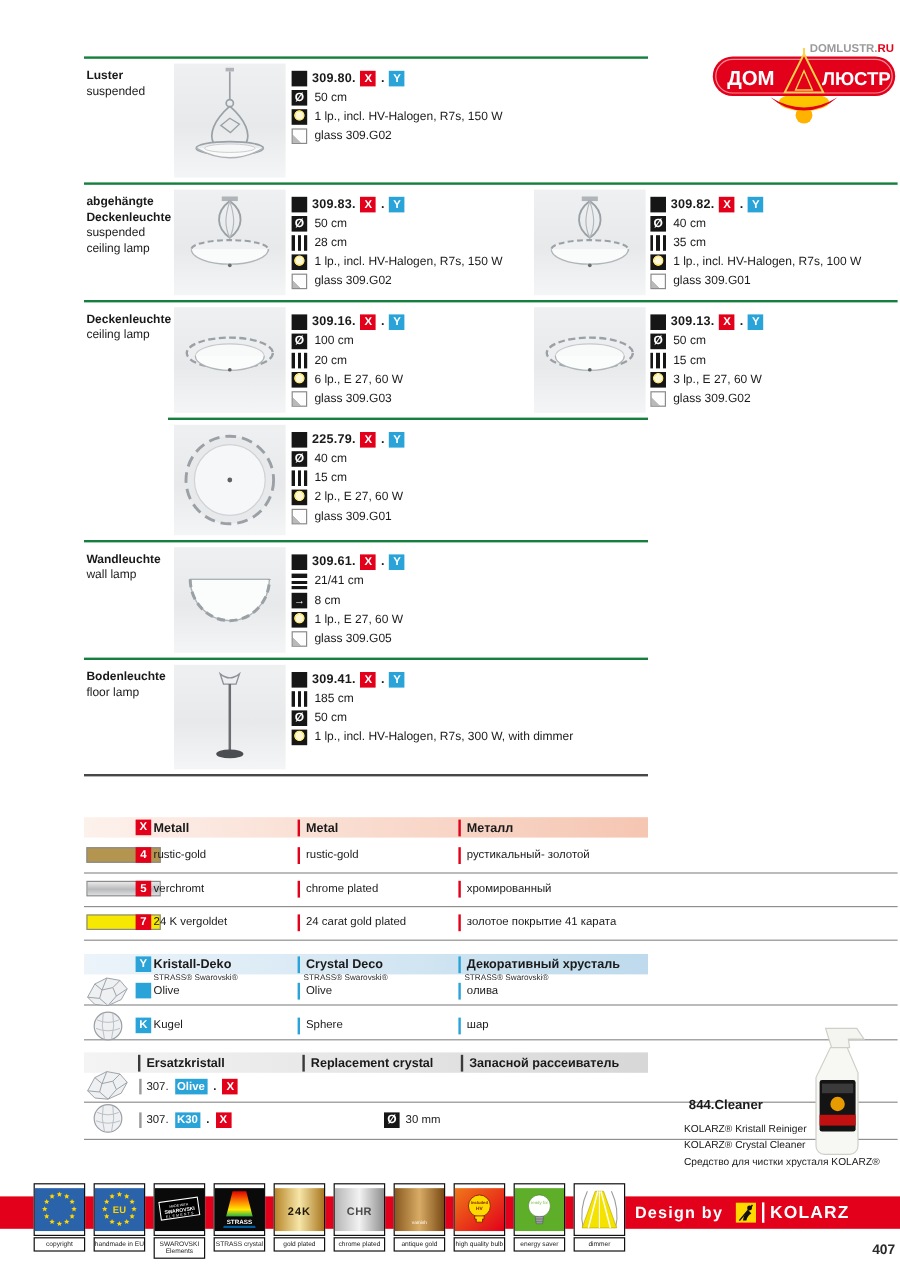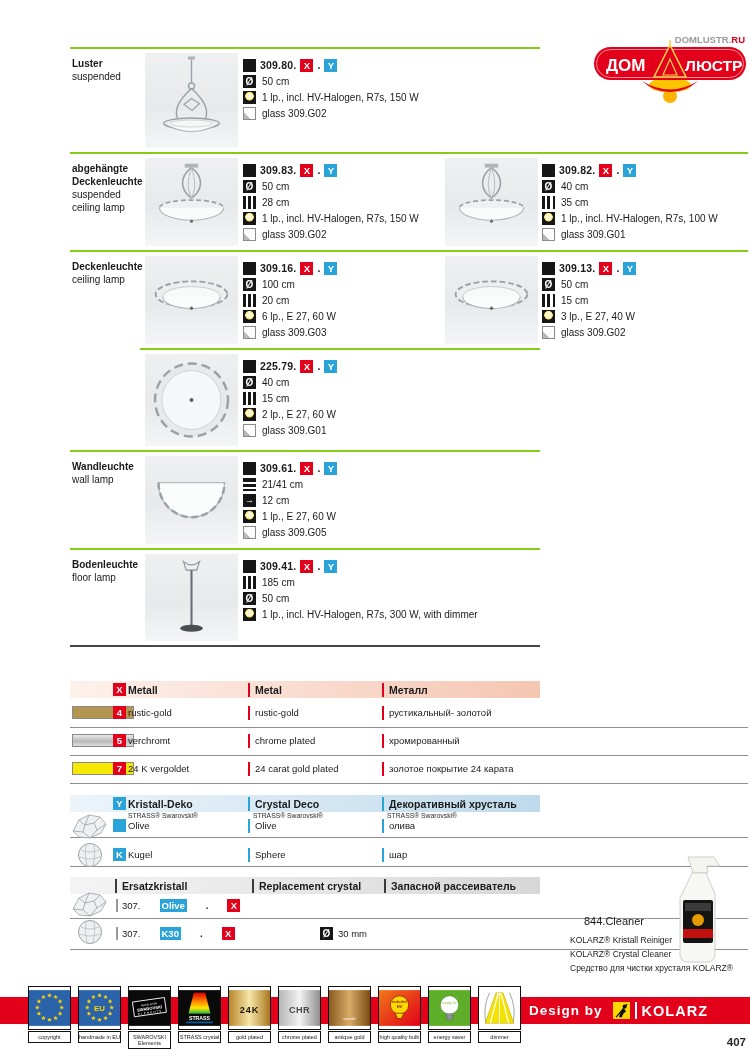--- a/index.html
+++ b/index.html
@@ -2,21 +2,21 @@
 <html><head>
 <meta charset="utf-8">
 <style>
   html,body{margin:0;padding:0;background:#fff;}
   .page{position:relative;width:750px;height:1060px;background:#fff;overflow:hidden;
         font-family:"Liberation Sans",sans-serif;color:#1a1a1a;}
   
   .sitelogo{position:absolute;left:593px;top:1px;width:155px;height:74px;margin-top:32px;}
   .sitelogo svg{width:100%;height:100%;display:block}
   
-  .prow{position:absolute;border-top:2px solid #84cc16;}
+  .prow{position:absolute;border-top:2px solid #15803d;}
   .r1{top:47px;left:70px;width:470px;height:105px}
   .r2{top:152px;left:70px;width:678px;height:98px}
   .r3{top:250px;left:70px;width:678px;height:98px}
   .r4{top:348px;left:140px;width:400px;height:102px}
   .r5{top:450px;left:70px;width:470px;height:98px}
   .r6{top:548px;left:70px;width:470px;height:97px}
   .endline{position:absolute;top:645px;left:70px;width:470px;border-top:2px solid #474747;height:0}
   .plabel{position:absolute;left:2px;top:8px;width:74px;}
   .lde{font-weight:bold;font-size:10px;line-height:13px}
   .len{font-size:10px;line-height:13px}
@@ -66,28 +66,28 @@
   .tc{position:absolute;top:7px;line-height:14px;white-space:nowrap}
   .tc1{left:58px}.tc2{left:178px}.tc3{left:312px}
   .cryssub{position:absolute;left:70px;top:812px;width:470px;font-size:6.8px;color:#2a2a2a}
   .sc{position:absolute;top:0;white-space:nowrap}
   .sc1{left:58px}.sc2{left:183px}.sc3{left:317px}
   .crow0{top:816px;height:21px}.crow1{top:845px;height:21px}
   .crow .rbadge{top:3px}.crow .tc{top:3px}
   .cimg{position:absolute;left:0;top:-5px;width:40px;height:30px}
   .cimg svg{width:100%;height:100%}
   .rrow0{top:894px;height:24px}.rrow1{top:922px;height:27px}
-  .rline{position:absolute;left:46px;top:5px;display:flex;align-items:center;gap:19px;font-size:9.5px}
+  .rline{position:absolute;left:46px;top:5px;display:flex;align-items:center;gap:5px;font-size:9.5px}
   .rdot{font-weight:bold}
   .rsize{position:absolute;left:250px;top:5px;display:flex;gap:5px;align-items:center;font-size:9.5px}
   
   .cleaner{position:absolute;left:565px;top:853px;width:185px;height:132px}
   .bottle{position:absolute;left:92px;top:0;width:92px;height:112px}
   .bottle svg{width:100%;height:100%}
-  .cl-title{position:absolute;left:19px;top:62px;font-size:11px;font-weight:normal}
+  .cl-title{position:absolute;left:9px;top:62px;font-size:11px;font-weight:bold}
   .cl-line{position:absolute;left:5px;font-size:8.5px;white-space:nowrap}
   .cl1{top:82px}.cl2{top:96px}.cl3{top:110px}
   
   .redbar{position:absolute;left:0;top:997px;width:750px;height:27px;background:#e2001a;
           display:flex;align-items:center;justify-content:flex-end;gap:10px;padding-right:42px;box-sizing:border-box;z-index:1}
   .db{color:#fff;font-size:13.5px;font-weight:bold;letter-spacing:1px}
   .klogo{display:flex;align-items:center;gap:5px}
   .kbox{width:17px;height:17px;display:inline-block}
   .kbox svg{width:100%;height:100%;display:block}
   .kdiv{width:2px;height:17px;background:#fff}
@@ -298,21 +298,21 @@
         <div class="spec">
           <span class="si si-diam"></span>
           <span class="stx">50 cm</span>
         </div>
         <div class="spec">
           <span class="si si-height"></span>
           <span class="stx">15 cm</span>
         </div>
         <div class="spec">
           <span class="si si-bulb"></span>
-          <span class="stx">3 lp., E 27, 40 W</span>
+          <span class="stx">3 lp., E 27, 60 W</span>
         </div>
         <div class="spec">
           <span class="si si-glass"></span>
           <span class="stx">glass 309.G02</span>
         </div>
       </div>
   </section>
 
   <section class="prow r4">
     <div class="pimg">
@@ -368,21 +368,21 @@
           <span class="badge red">X</span>
           <b class="rdot">.</b>
           <span class="badge blue">Y</span>
         </div>
         <div class="spec">
           <span class="si si-hw"></span>
           <span class="stx">21/41 cm</span>
         </div>
         <div class="spec">
           <span class="si si-depth"></span>
-          <span class="stx">12 cm</span>
+          <span class="stx">8 cm</span>
         </div>
         <div class="spec">
           <span class="si si-bulb"></span>
           <span class="stx">1 lp., E 27, 60 W</span>
         </div>
         <div class="spec">
           <span class="si si-glass"></span>
           <span class="stx">glass 309.G05</span>
         </div>
       </div>
@@ -442,21 +442,21 @@
     <span class="rbadge badge red">5</span>
     <span class="tc tc1">verchromt</span>
     <span class="tc tc2 rbar">chrome plated</span>
     <span class="tc tc3 rbar">хромированный</span>
   </div>
   <div class="trow mrow2">
     <span class="swatch" style="background: rgb(246, 232, 0);"></span>
     <span class="rbadge badge red">7</span>
     <span class="tc tc1">24 K vergoldet</span>
     <span class="tc tc2 rbar">24 carat gold plated</span>
-    <span class="tc tc3 rbar">золотое покрытие 24 карата</span>
+    <span class="tc tc3 rbar">золотое покрытие 41 карата</span>
   </div>
 
   <div class="thead cryshead">
     <span class="hbadge badge blue">Y</span>
     <span class="hcol hc1">Kristall-Deko</span>
     <span class="hcol hc2 bbar">Crystal Deco</span>
     <span class="hcol hc3 bbar">Декоративный хрусталь</span>
   </div>
   <div class="cryssub">
     <span class="sc sc1">STRASS® Swarovski®</span>

